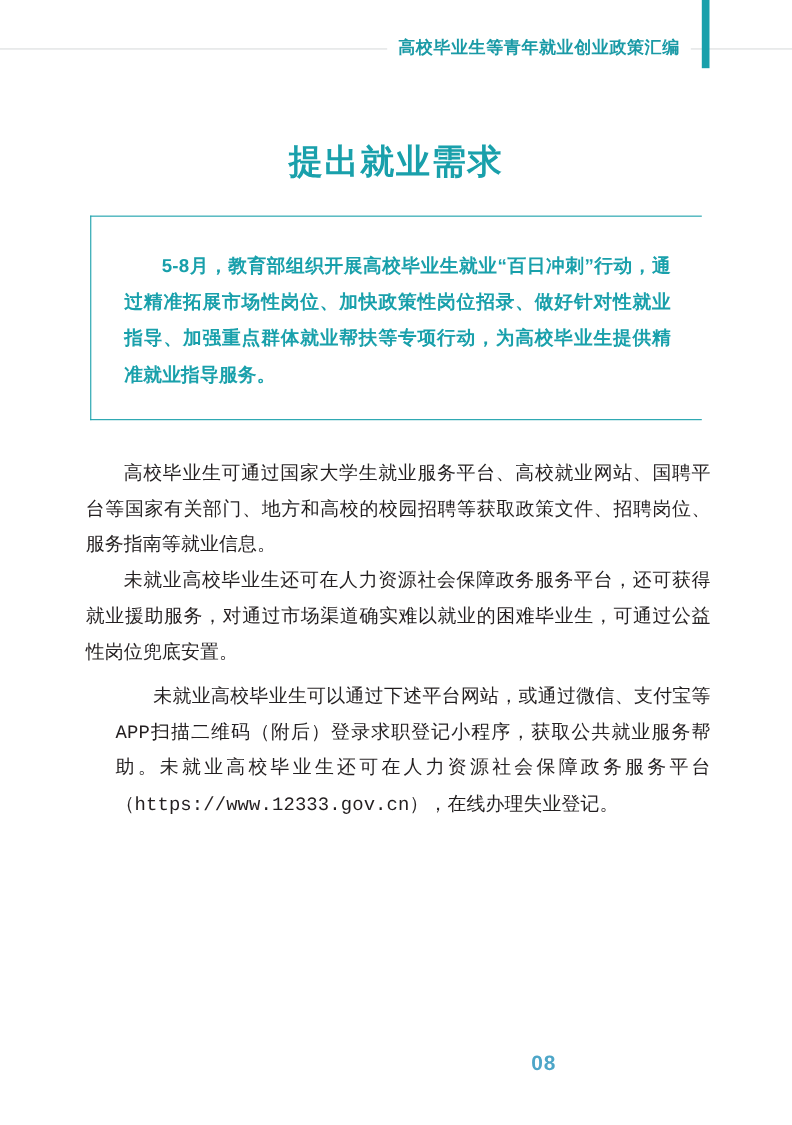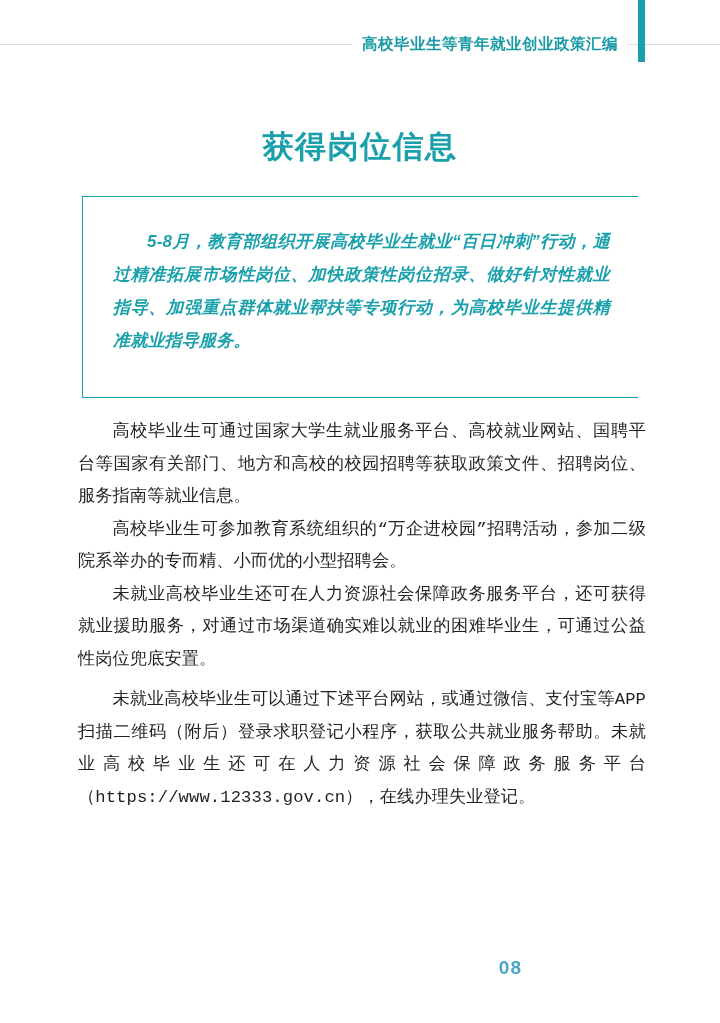--- a/index.html
+++ b/index.html
@@ -74,22 +74,21 @@
 
   
   .callout {
     position: absolute;
     top: 196px;
     left: 82px;
     width: 556px;
     box-sizing: border-box;
     border: 1.5px solid #19a0ab;
     border-right: none;
-    padding: 28px 28px 40px 30px;
-    font-style: italic;
+    padding: 28px 28px 24px 30px;
   }
   .callout-text {
     font-size: 17px;
     line-height: 33px;
     color: #19a0ab;
     font-weight: 600;
     text-align: justify;
     text-indent: 2em;
     letter-spacing: 0.2px;
   }
@@ -109,52 +108,52 @@
     text-indent: 2em;
     color: #231f20;
     margin: 0 0 0 0;
     letter-spacing: 0.1px;
   }
   .para + .para {
     margin-top: 0px;
   }
   .para.spaced {
     margin-top: 8px;
+    margin-left: 27px;
   }
 
   
   .page-number {
     position: absolute;
     bottom: 44px;
-    right: 74px;
+    right: 90px;
     font-size: 19px;
     font-weight: 700;
     color: #4da6c8;
     letter-spacing: 1px;
   }
 </style>
 </head>
 <body>
 
 <div class="page">
 
   <div class="header">
     <div class="header-rule"></div>
     <div class="header-bar"></div>
     <div class="header-title">高校毕业生等青年就业创业政策汇编</div>
   </div>
 
-  <div class="page-heading">获得岗位信息</div>
+  <div class="page-heading">提出就业需求</div>
 
   <div class="callout">
     <div class="callout-text">5-8月，教育部组织开展高校毕业生就业“百日冲刺”行动，通过精准拓展市场性岗位、加快政策性岗位招录、做好针对性就业指导、加强重点群体就业帮扶等专项行动，为高校毕业生提供精准就业指导服务。</div>
   </div>
 
   <div class="body-copy">
     <p class="para">高校毕业生可通过国家大学生就业服务平台、高校就业网站、国聘平台等国家有关部门、地方和高校的校园招聘等获取政策文件、招聘岗位、服务指南等就业信息。</p>
-    <p class="para">高校毕业生可参加教育系统组织的“万企进校园”招聘活动，参加二级院系举办的专而精、小而优的小型招聘会。</p>
     <p class="para">未就业高校毕业生还可在人力资源社会保障政务服务平台，还可获得就业援助服务，对通过市场渠道确实难以就业的困难毕业生，可通过公益性岗位兜底安置。</p>
     <p class="para spaced">未就业高校毕业生可以通过下述平台网站，或通过微信、支付宝等APP扫描二维码（附后）登录求职登记小程序，获取公共就业服务帮助。未就业高校毕业生还可在人力资源社会保障政务服务平台（https://www.12333.gov.cn），在线办理失业登记。</p>
   </div>
 
   <div class="page-number">08</div>
 
 </div>
 
 </body></html>

